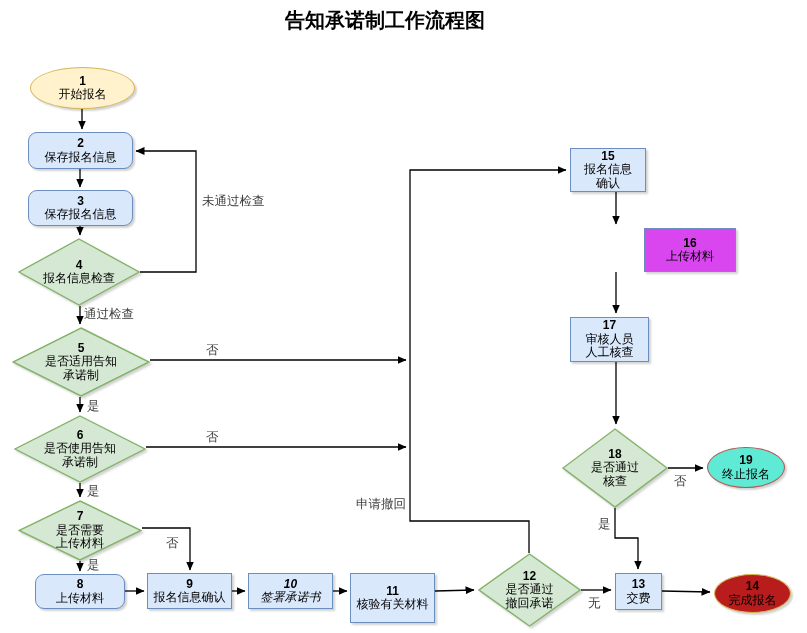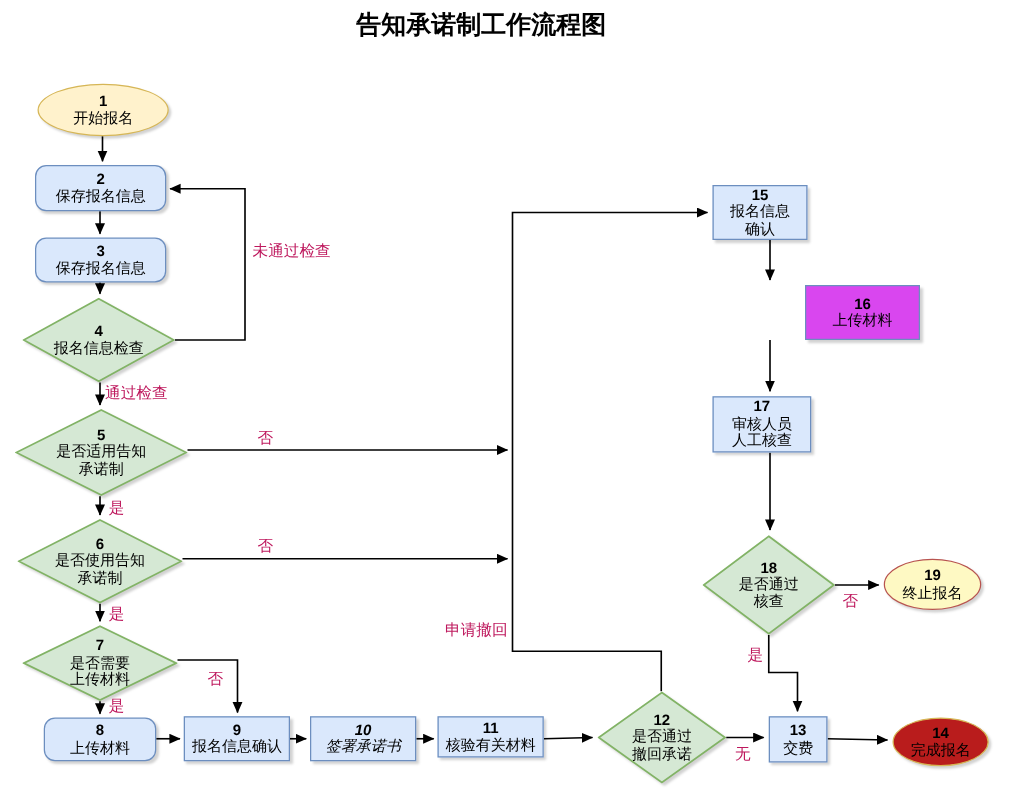--- a/index.html
+++ b/index.html
@@ -56,21 +56,21 @@
     justify-content: center;
     text-align: center;
     font-size: 12px;
     line-height: 13.5px;
     color: #000;
   }
   .node-text .num { font-weight: bold; }
   .edge-label {
     position: absolute;
     font-size: 12.5px;
-    color: #be185d;
+    color: #404040;
     white-space: nowrap;
     line-height: 14px;
   }
 </style>
 </head>
 <body>
 
 <div id="stage">
   <svg id="edge-layer" width="807" height="633" viewBox="0 0 807 633">
     <defs>
@@ -174,21 +174,21 @@
         <div class="num">9</div>
         <div>报名信息确认</div>
       </div>
     </div>
     <div class="node rect" style="left: 248px; top: 573px; width: 85px; height: 36px; background: rgb(218, 232, 252); border: 1.4px solid rgb(108, 142, 191); font-style: italic;">
       <div class="node-text">
         <div class="num">10</div>
         <div>签署承诺书</div>
       </div>
     </div>
-    <div class="node rect" style="left: 350px; top: 573px; width: 85px; height: 33px; background: rgb(218, 232, 252); border: 1.4px solid rgb(108, 142, 191);">
+    <div class="node rect" style="left: 350px; top: 573px; width: 85px; height: 50px; background: rgb(218, 232, 252); border: 1.4px solid rgb(108, 142, 191);">
       <div class="node-text">
         <div class="num">11</div>
         <div>核验有关材料</div>
       </div>
     </div>
     <div class="node diamond" style="left: 478px; top: 553px; width: 103px; height: 74px;">
       <svg width="103" height="74" viewBox="0 0 103 74">
         <polygon points="51.5,1 102,37 51.5,73 1,37" fill="#d5e8d4" stroke="#82b366" stroke-width="1.4"></polygon>
       </svg>
       <div class="node-text">
@@ -232,21 +232,21 @@
     <div class="node diamond" style="left: 562px; top: 428px; width: 106px; height: 80px;">
       <svg width="106" height="80" viewBox="0 0 106 80">
         <polygon points="53,1 105,40 53,79 1,40" fill="#d5e8d4" stroke="#82b366" stroke-width="1.4"></polygon>
       </svg>
       <div class="node-text">
         <div class="num">18</div>
         <div>是否通过</div>
         <div>核查</div>
       </div>
     </div>
-    <div class="node ellipse" style="left: 707px; top: 447px; width: 78px; height: 41px; background: #fef9c3; border: 1.4px solid rgb(184, 84, 80);">
+    <div class="node ellipse" style="left: 707px; top: 447px; width: 78px; height: 41px; background: #5eead4; border: 1.4px solid rgb(184, 84, 80);">
       <div class="node-text">
         <div class="num">19</div>
         <div>终止报名</div>
       </div>
     </div>
     <div class="edge-label" style="left: 202px; top: 194px;">未通过检查</div>
     <div class="edge-label" style="left: 84px; top: 307px;">通过检查</div>
     <div class="edge-label" style="left: 206px; top: 343px;">否</div>
     <div class="edge-label" style="left: 87px; top: 399px;">是</div>
     <div class="edge-label" style="left: 206px; top: 430px;">否</div>

